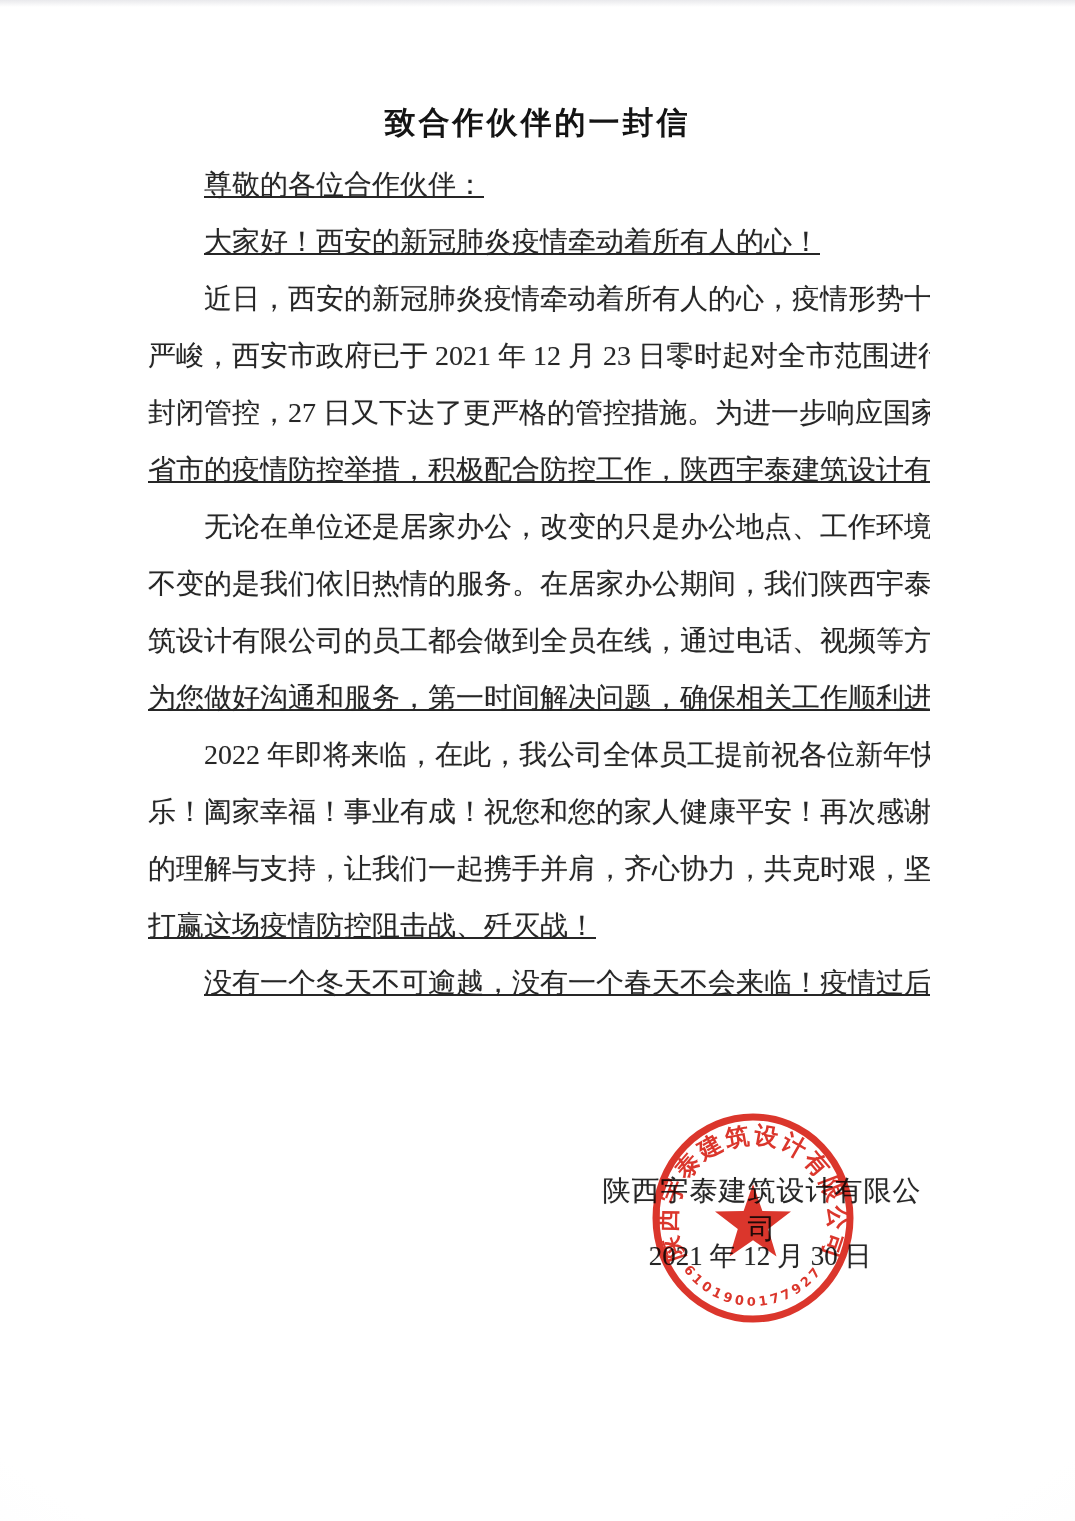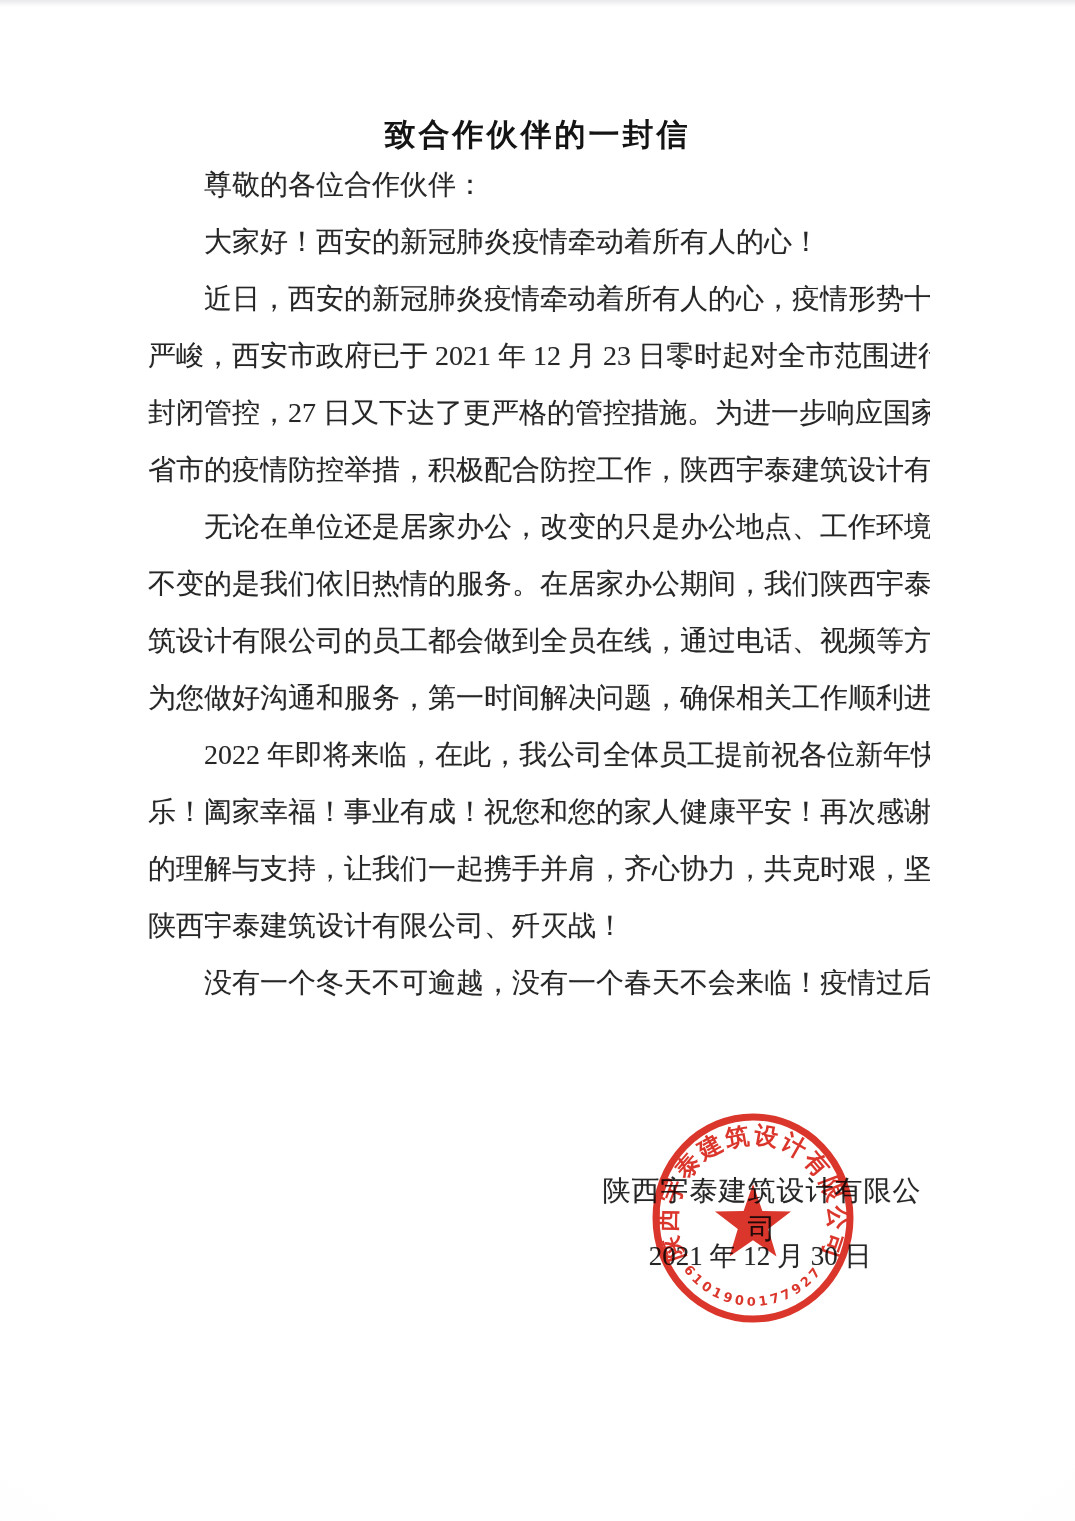--- a/index.html
+++ b/index.html
@@ -14,36 +14,36 @@
     position: absolute; inset: 0;
     background:
       radial-gradient(ellipse 120% 90% at 50% 45%, rgba(255,255,255,0) 70%, rgba(238,238,240,0.55) 100%),
       #ffffff;
   }
   .top-edge {
     position: absolute; top: 0; left: 0; right: 0; height: 7px;
     background: linear-gradient(#e9e9ec, #ffffff);
   }
   .title {
-    position: absolute; top: 98px; left: 0; right: 0; margin: 16px;
+    position: absolute; top: 98px; left: 0; right: 0; margin: 4px;
     text-align: center;
     font-size: 31px; font-weight: bold; color: #141414;
     letter-spacing: 3px;
   }
   .body-text {
     position: absolute; top: 156px; left: 148px; width: 782px;
     font-size: 28px; color: #262626;
     text-shadow: 0 0 1px rgba(70,70,70,0.28);
   }
   .line {
     height: 57px; line-height: 57px;
     text-align: justify; text-align-last: justify;
     overflow: hidden; white-space: nowrap;
   }
-  .para .line:last-child { text-align-last: left; }
+  .para .line:last-child { text-align-last: left; text-decoration: underline; }
   .para .line:first-child { text-indent: 2em; }
   .salutation .line { text-align-last: left; text-indent: 0; }
   .signature {
     position: absolute; top: 1172px; left: 594px; width: 336px;
     font-size: 28px; color: #262626; text-align: center;
     letter-spacing: 1px;
     text-shadow: 0 0 1px rgba(70,70,70,0.28);
   }
   .sign-date {
     position: absolute; top: 1238px; left: 642px; width: 236px;
@@ -82,21 +82,21 @@
     <div class="para">
         <div class="line">无论在单位还是居家办公，改变的只是办公地点、工作环境，</div>
         <div class="line">不变的是我们依旧热情的服务。在居家办公期间，我们陕西宇泰建</div>
         <div class="line">筑设计有限公司的员工都会做到全员在线，通过电话、视频等方式</div>
         <div class="line">为您做好沟通和服务，第一时间解决问题，确保相关工作顺利进行。</div>
       </div>
     <div class="para">
         <div class="line">2022 年即将来临，在此，我公司全体员工提前祝各位新年快</div>
         <div class="line">乐！阖家幸福！事业有成！祝您和您的家人健康平安！再次感谢您</div>
         <div class="line">的理解与支持，让我们一起携手并肩，齐心协力，共克时艰，坚决</div>
-        <div class="line">陕西宇泰建筑设计有限公司、歼灭战！</div>
+        <div class="line">打赢这场疫情防控阻击战、歼灭战！</div>
       </div>
     <div class="para">
         <div class="line">没有一个冬天不可逾越，没有一个春天不会来临！疫情过后，</div>
       </div>
   </div>
 
   <div class="signature">陕西宇泰建筑设计有限公司</div>
   <div class="sign-date">2021 年 12 月 30 日</div>
 
   <svg class="seal" viewBox="0 0 216 218" xmlns="http://www.w3.org/2000/svg">

